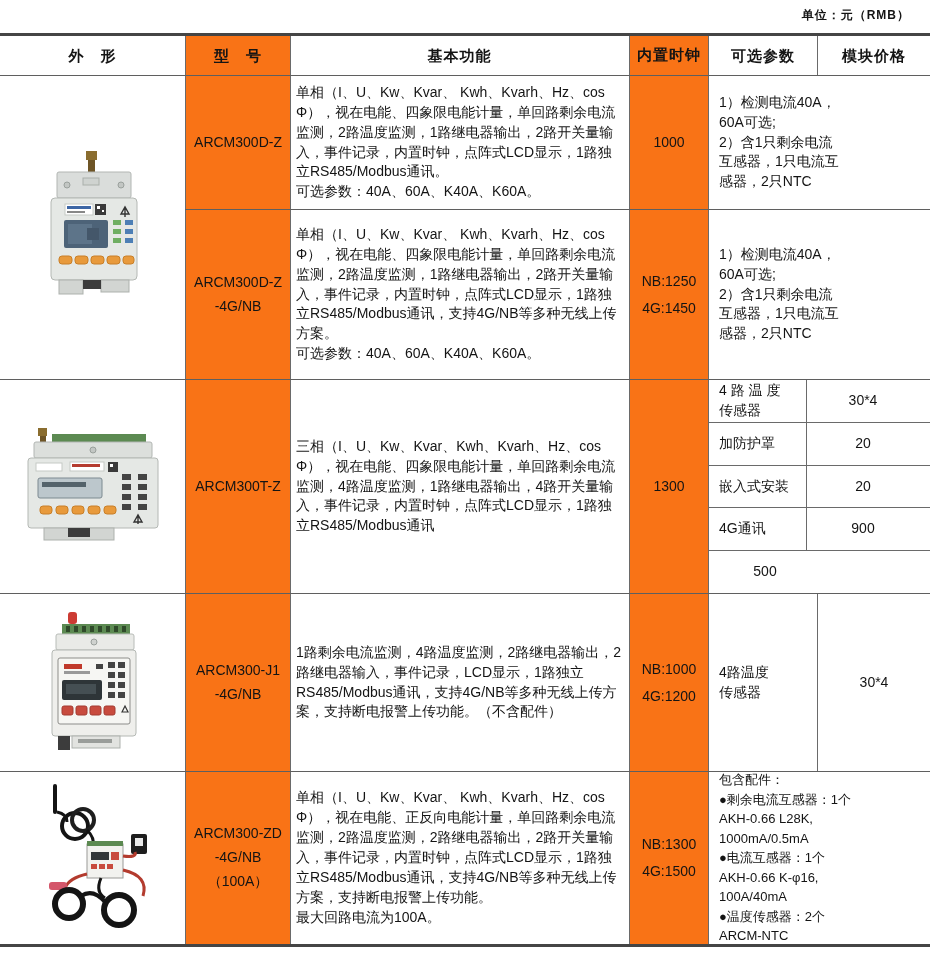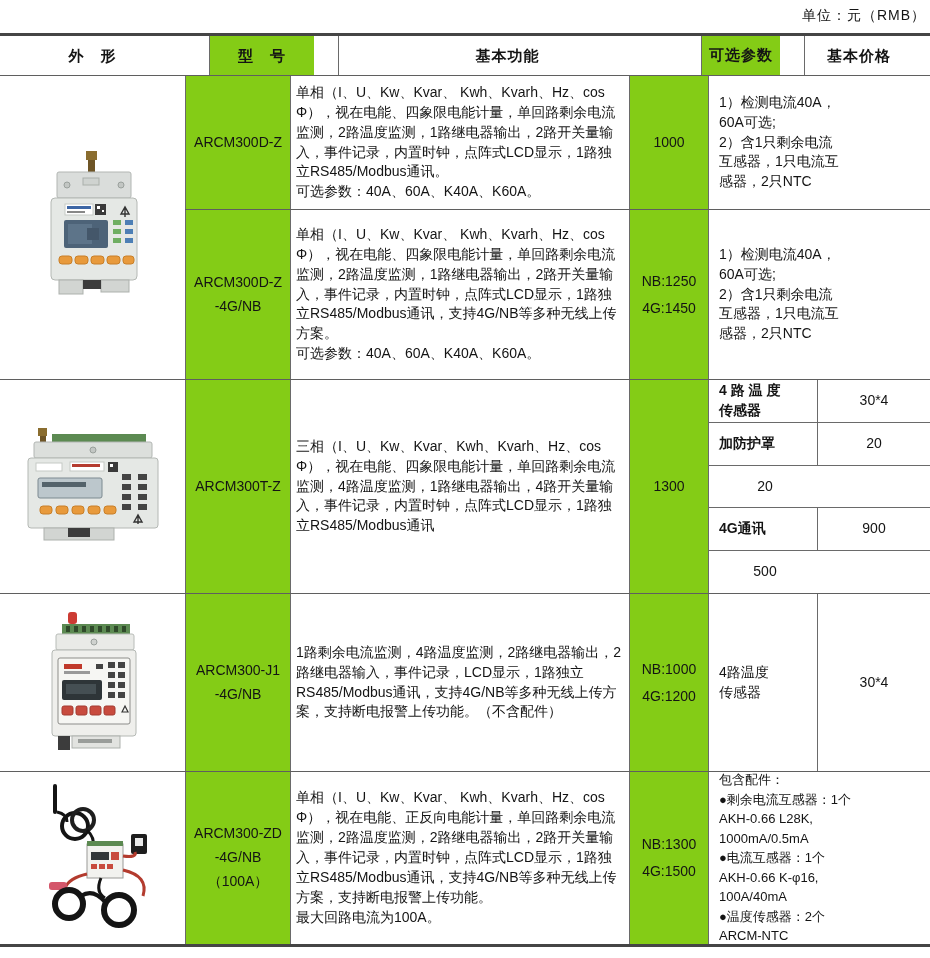--- a/index.html
+++ b/index.html
@@ -1,84 +1,84 @@
 <!DOCTYPE html>
 <html><head>
 <meta charset="utf-8">
 <style>
   * { margin:0; padding:0; box-sizing:border-box; }
   html,body { width:930px; height:958px; background:#ffffff;
     font-family:"Liberation Sans","DejaVu Sans",sans-serif; color:#141414; }
   .page { position:relative; width:930px; height:958px; overflow:hidden; }
 
-  .unit-label { position:absolute; top:7px; right:4px; font-size:14px; font-weight:normal; letter-spacing:1px; }
+  .unit-label { position:absolute; top:7px; right:20px; font-size:12px; font-weight:bold; letter-spacing:1px; }
 
   .price-table { position:absolute; top:33px; left:0; width:930px;
     border-top:3px solid #454545; border-bottom:3px solid #454545; }
 
   .trow { display:flex; width:930px; }
   .bline { border-bottom:1px solid #5f5f5f; }
 
   .cell { flex:none; display:flex; align-items:center; justify-content:center;
     font-size:14px; line-height:1.42; }
   .vline { border-left:1px solid #6a6a6a; }
-  .gray { background:#84cc16; }
+  .gray { background:#f97316; }
 
   .c-photo  { width:185px; }
   .c-model  { width:105px; text-align:center; white-space:pre-line; line-height:1.7; }
   .c-func   { width:339px; justify-content:flex-start; align-items:center;
               padding:8px 6px 8px 5px; text-align:left; white-space:pre-line; }
   .c-opt    { width:79px;  text-align:center; white-space:pre-line; line-height:1.9; }
   .c-price  { width:109px; justify-content:flex-start; padding:6px 4px 6px 10px;
               text-align:left; white-space:pre-line; }
   .c-module { width:113px; text-align:center; }
   .c-pricewide { width:188px; justify-content:flex-start; padding:6px 12px 6px 10px;
               text-align:left; white-space:pre-line; }
 
-  .header-row { height:40px;gap:24px; }
+  .header-row { height:40px; }
   .header-row .cell { font-size:15px; font-weight:bold; letter-spacing:1px; }
 
   
   .group { display:flex; width:930px; }
   .group .c-photo { height:303px; }
   .group-right { display:flex; flex-direction:column; flex:none; width:745px; }
   .subrow { display:flex; width:745px; }
   .subrow-1 { height:133px; }
   .subrow-2 { height:170px; border-top:1px solid #5f5f5f; }
 
   .row-3 { height:214px; }
   .row-4 { height:178px; }
   .row-5 { height:172px; }
 
   
   .mods { width:222px; display:flex; flex-direction:column; align-items:stretch; padding:0; }
   .mod-row { flex:1; display:flex; border-bottom:1px solid #6a6a6a; }
   .mod-row:last-child { border-bottom:none; }
-  .mod-label { width:109px; display:flex; align-items:center; padding-left:10px;
-               white-space:pre-line; border-right:1px solid #6a6a6a; font-size:14px;font-weight:bold; }
+  .mod-label { width:98px; display:flex; align-items:center; padding-left:10px;
+               white-space:pre-line; border-right:1px solid #6a6a6a; font-size:14px; }
   .mod-price { width:112px; display:flex; align-items:center; justify-content:center; font-size:14px; }
 
   .fine { font-size:13px; line-height:1.5; }
   svg { display:block; }
 </style>
 </head>
 <body>
 
 <div class="page">
 
   <div class="unit-label">单位：元（RMB）</div>
 
   <div class="price-table">
 
     <div class="trow header-row bline">
       <div class="cell c-photo">外　形</div>
       <div class="cell c-model vline gray">型　号</div>
       <div class="cell c-func vline" style="justify-content:center;text-align:center">基本功能</div>
-      <div class="cell c-opt vline gray">可选参数</div>
-      <div class="cell c-price vline" style="justify-content:center;padding:0">基本价格</div>
+      <div class="cell c-opt vline gray">内置时钟</div>
+      <div class="cell c-price vline" style="justify-content:center;padding:0">可选参数</div>
       <div class="cell c-module vline">模块价格</div>
     </div>
 
     <div class="group bline">
       <div class="cell c-photo">
         <svg width="112" height="160" viewBox="0 0 112 160">
           <rect x="49" y="3" width="11" height="9" fill="#8a6d2f"></rect>
           <rect x="51" y="12" width="7" height="12" fill="#6e5526"></rect>
           <rect x="20" y="24" width="74" height="26" rx="2" fill="#dadddb" stroke="#b2b6b3"></rect>
           <circle cx="30" cy="37" r="3" fill="#c2c6c3" stroke="#9aa09c"></circle>
@@ -180,20 +180,21 @@
         <div class="mod-row">
           <div class="mod-label">4 路 温 度
 传感器</div>
           <div class="mod-price">30*4</div>
         </div>
         <div class="mod-row">
           <div class="mod-label">加防护罩</div>
           <div class="mod-price">20</div>
         </div>
         <div class="mod-row">
+          <div class="mod-label">嵌入式安装</div>
           <div class="mod-price">20</div>
         </div>
         <div class="mod-row">
           <div class="mod-label">4G通讯</div>
           <div class="mod-price">900</div>
         </div>
         <div class="mod-row">
           <div class="mod-price">500</div>
         </div>
       </div>

